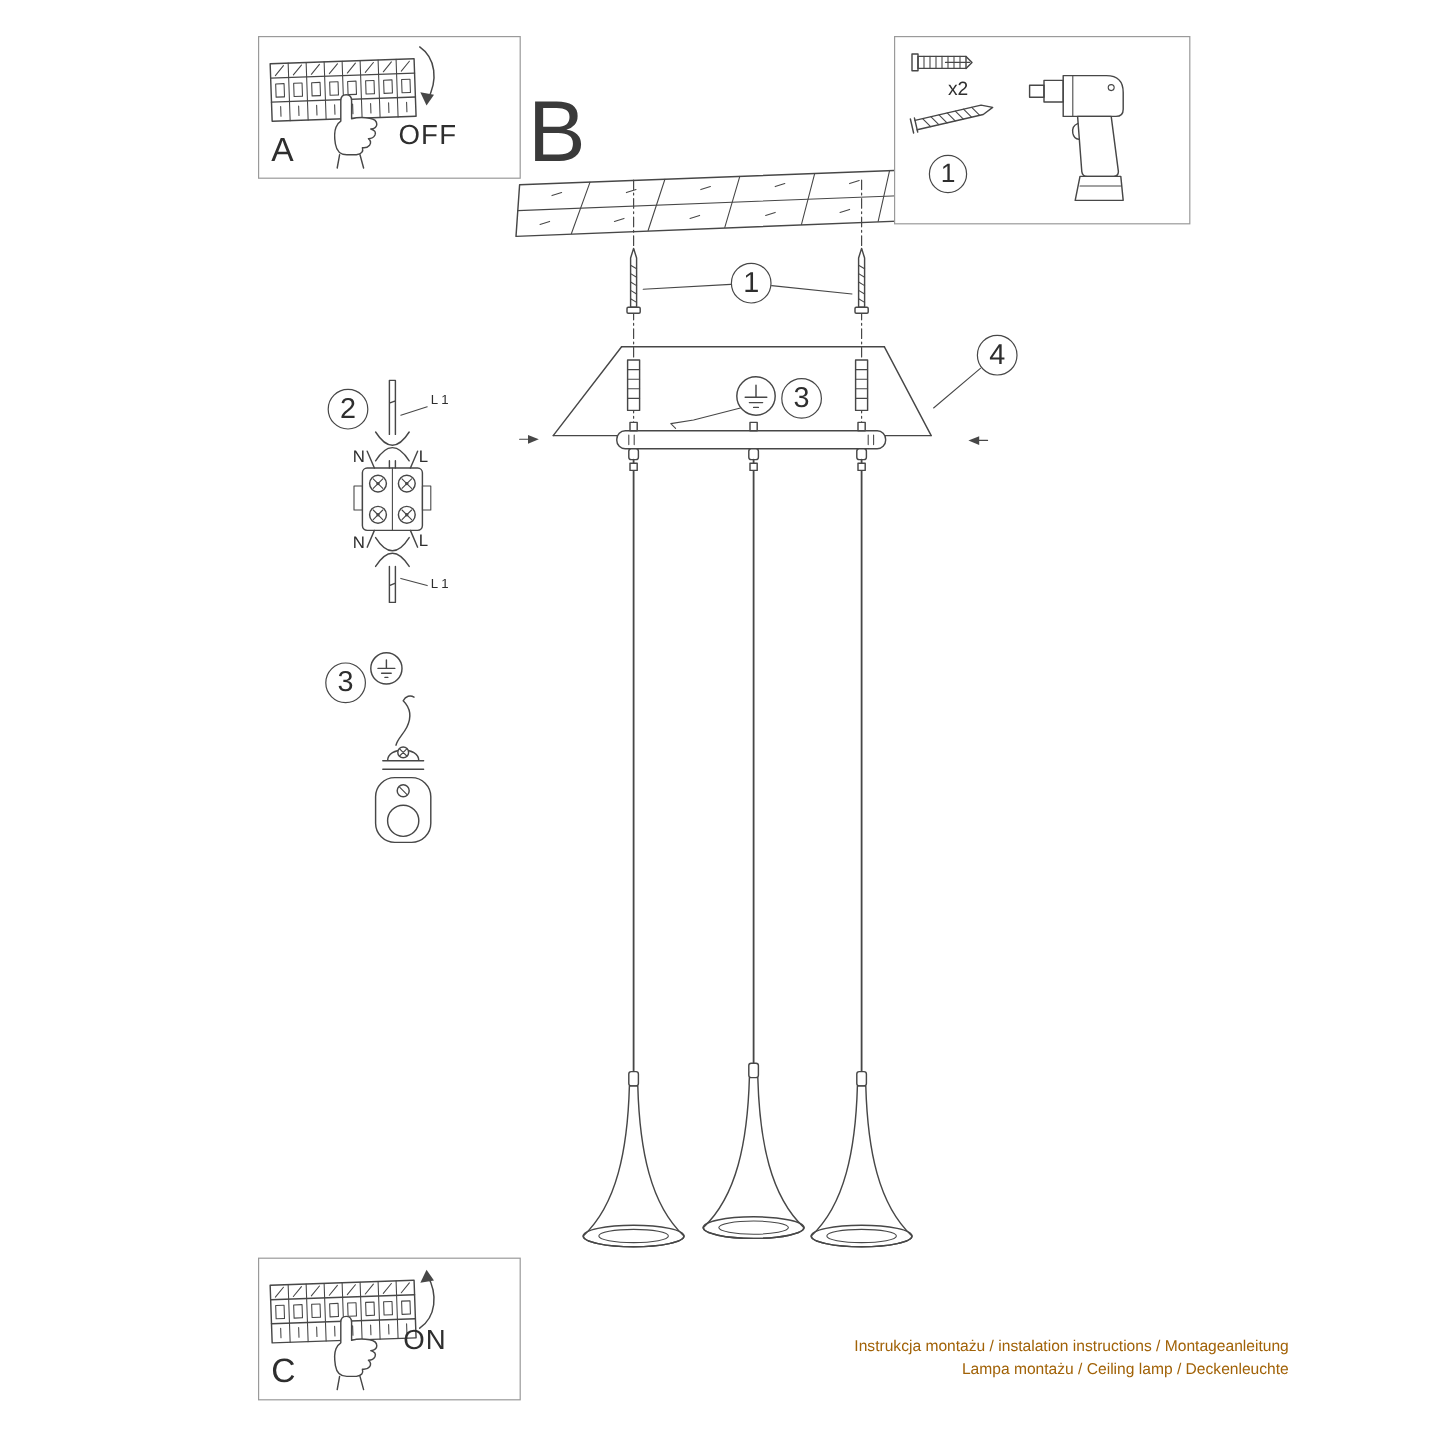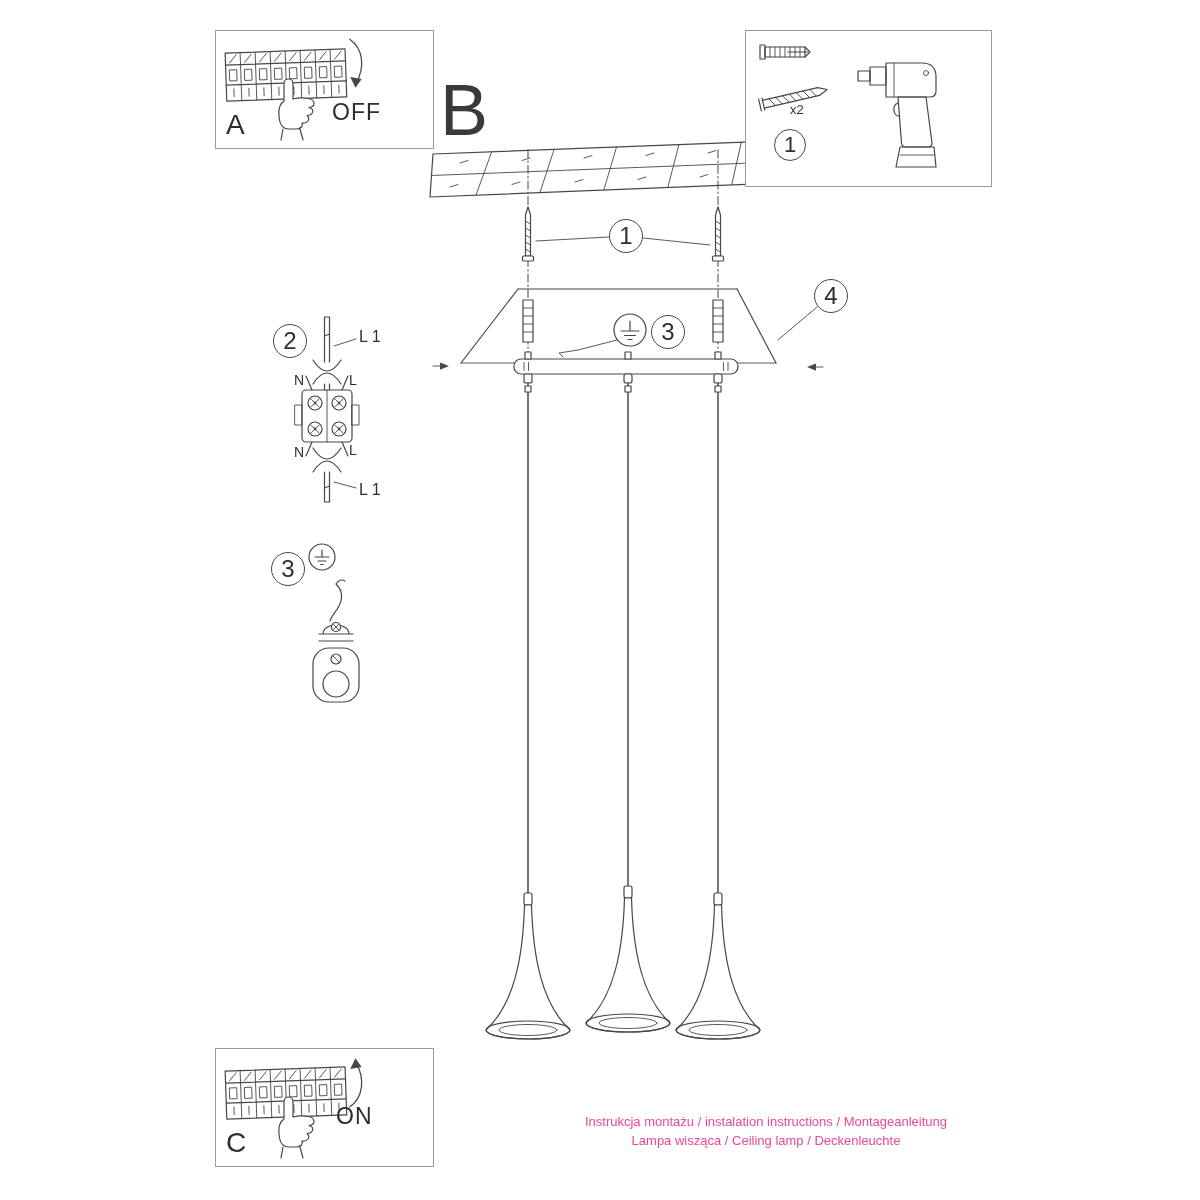--- a/index.html
+++ b/index.html
@@ -29,25 +29,25 @@
     position:absolute;z-index:3;box-sizing:border-box;
     width:34px;height:34px;border:1.6px solid var(--line-color);border-radius:50%;
     background:#fff;display:flex;align-items:center;justify-content:center;
     font-size:24px;color:var(--text-color);
   }
   .callout.small{width:32px;height:32px;font-size:22px;}
   .step-letter{position:absolute;font-size:28px;color:var(--text-color);z-index:3;line-height:1;}
   .switch-word{position:absolute;font-size:23px;letter-spacing:1px;color:var(--text-color);z-index:3;line-height:1;}
   #letter-b{position:absolute;left:440px;top:74px;font-size:72px;line-height:1;color:#3a3a3a;z-index:2;}
   .wire-label{position:absolute;font-size:14px;color:var(--text-color);z-index:3;line-height:1;}
-  .wire-label.l1{font-size:16px;}
-  #x2-label{position:absolute;font-size:13px;color:var(--text-color);line-height:1;margin-top:36px;}
+  .wire-label.l1{font-size:11px;}
+  #x2-label{position:absolute;font-size:16px;color:var(--text-color);line-height:1;}
   #footer{
-    position:absolute;left:481px;top:1112px;width:570px;text-align:center;
-    font-size:13px;line-height:19px;color:#ec4899;z-index:2;
+    position:absolute;left:504px;top:1112px;width:570px;text-align:right;
+    font-size:13px;line-height:19px;color:#a16207;z-index:2;
   }
 </style>
 </head>
 <body>
 
 <div id="sheet">
 
   <svg width="0" height="0" style="position:absolute" aria-hidden="true">
     <defs>
       <g id="breaker-asm">
@@ -294,16 +294,16 @@
     </svg>
     <svg class="abs" style="left:128px;top:4px" width="26" height="58" viewBox="0 0 24 56">
       <use href="#rot-arrow" transform="translate(0,56) scale(1,-1)"></use>
     </svg>
     <span class="switch-word" style="left:120px;top:56px">ON</span>
     <span class="step-letter" style="left:10px;top:80px">C</span>
   </div>
 
   <div id="footer">
     <div>Instrukcja montażu / instalation instructions / Montageanleitung</div>
-    <div>Lampa wisząca / Ceiling lamp / Deckenleuchte</div>
+    <div>Lampa montażu / Ceiling lamp / Deckenleuchte</div>
   </div>
 
 </div>
 
 </body></html>

